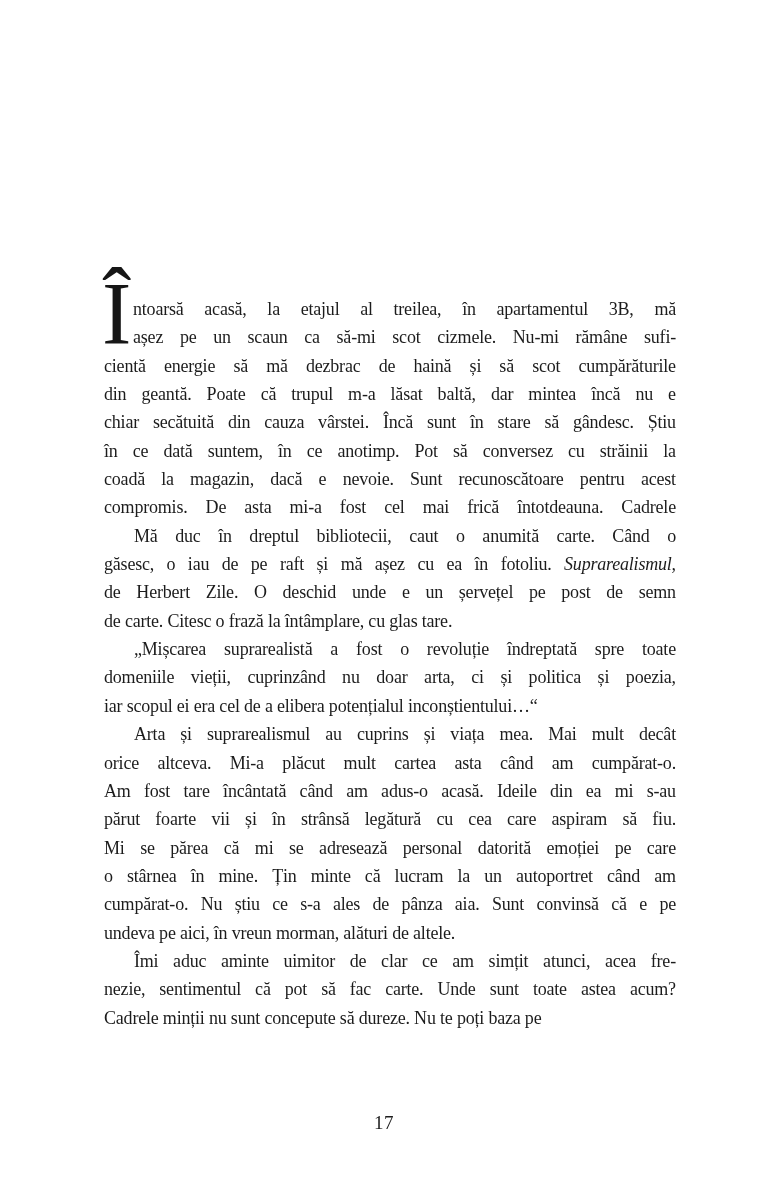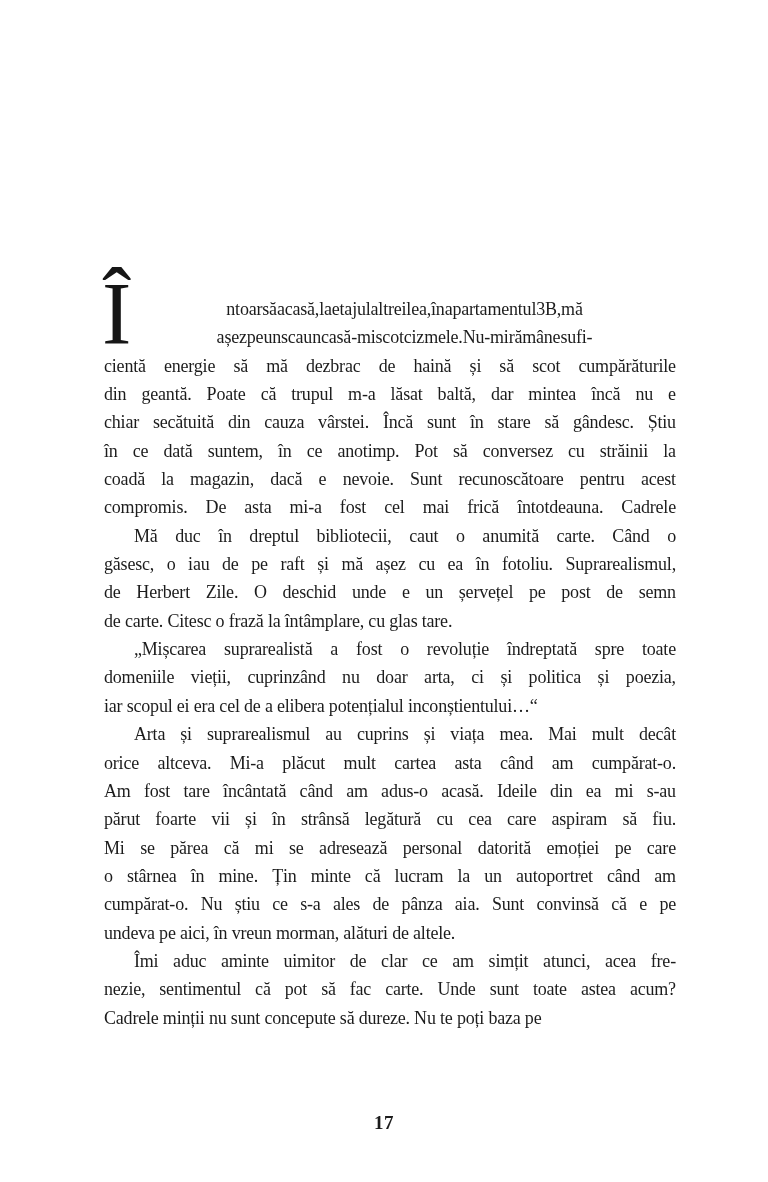--- a/index.html
+++ b/index.html
@@ -36,34 +36,33 @@
     line-height: 28.35px;
     font-size: 18px;
     letter-spacing: -0.2px;
     white-space: nowrap;
     color: #1c1c1c;
   }
   .line.justified {
     display: flex;
     justify-content: space-between;
   }
-  .line.dropcap-gap { padding-left: 29px; justify-content: center; }
+  .line.dropcap-gap { padding-left: 29px; }
   .line.indent-first { padding-left: 30px; }
   .w { display: inline-block; }
-  .it { }
+  .it { font-style: italic; }
   .page-number {
     position: absolute;
     left: 0;
     right: 0;
     top: 1112px;
     text-align: center;
     font-size: 19px;
     letter-spacing: 0.5px;
     color: #1c1c1c;
-    font-weight: bold;
   }
 </style>
 </head>
 <body>
 
 <div class="page">
   <div class="textblock">
     <span class="dropcap">Î</span>
     <div>
         <div class="line justified dropcap-gap">

